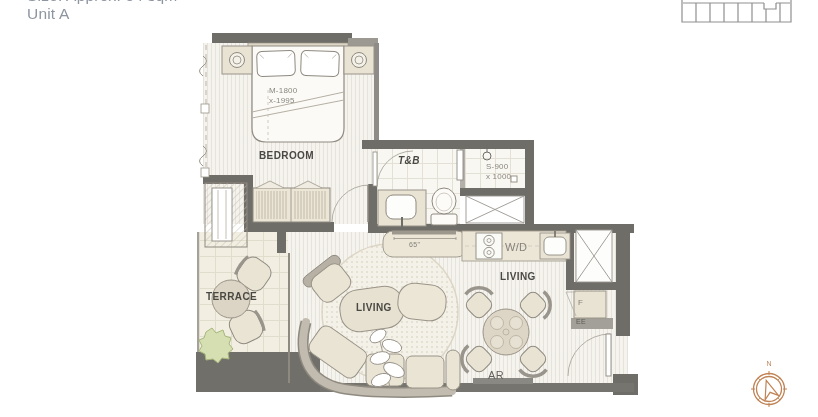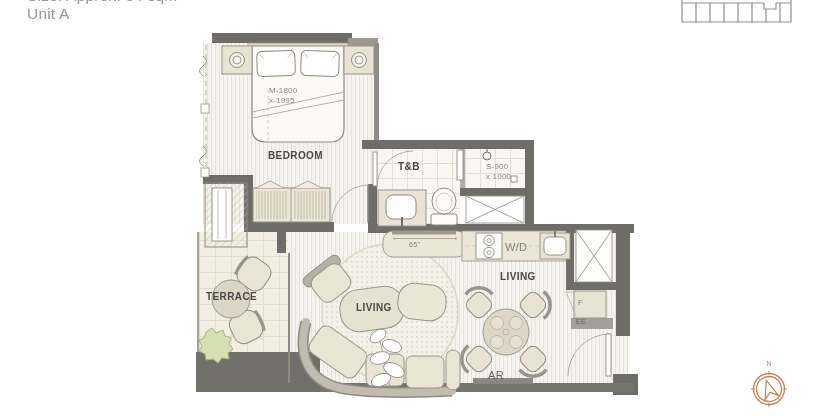--- a/index.html
+++ b/index.html
@@ -280,27 +280,27 @@
       <path d="M 769 371 V 375 M 769 403 V 407 M 751 389 H 755 M 783 389 H 787" stroke-width="1"></path>
       <path d="M 758 378 l 2 2 M 780 400 l -2 -2 M 780 378 l -2 2 M 758 400 l 2 -2" stroke-width="0.8"></path>
       <path d="M 769 380 L 762 398 L 769 392.5 L 776 398 Z" transform="rotate(-18 769 389)" stroke-width="1.2"></path>
       <text x="769" y="366" text-anchor="middle" font-size="7" fill="#c08355" stroke="none" font-family="Liberation Sans, sans-serif">N</text>
     </g>
   </svg>
 
   <div class="hdr" style="top:-13px;">Size: Approx. 54 sqm</div>
   <div class="hdr" style="top:5px;">Unit A</div>
 
-  <div class="lbl room-lbl" style="left:259px;top:150px;width:80px;margin-left:9px;">BEDROOM</div>
+  <div class="lbl room-lbl" style="left:259px;top:150px;width:80px;">BEDROOM</div>
   <div class="lbl dim-lbl" style="left:269px;top:86px;width:60px;">
     <div>M-1800</div>
     <div>x-1995</div>
   </div>
 
-  <div class="lbl room-lbl" style="left:398px;top:161px;width:38px;">T&amp;B</div>
+  <div class="lbl room-lbl" style="left:398px;top:155px;width:38px;font-style:italic;">T&amp;B</div>
   <div class="lbl dim-lbl" style="left:486px;top:162px;width:44px;">
     <div>S-900</div>
     <div>x 1000</div>
   </div>
 
   <div class="lbl room-lbl" style="left:206px;top:291px;width:64px;">TERRACE</div>
   <div class="lbl room-lbl" style="left:356px;top:302px;width:54px;">LIVING</div>
   <div class="lbl room-lbl" style="left:500px;top:271px;width:64px;">LIVING</div>
 
   <div class="lbl tiny-lbl" style="left:505px;top:241px;width:32px;">W/D</div>

